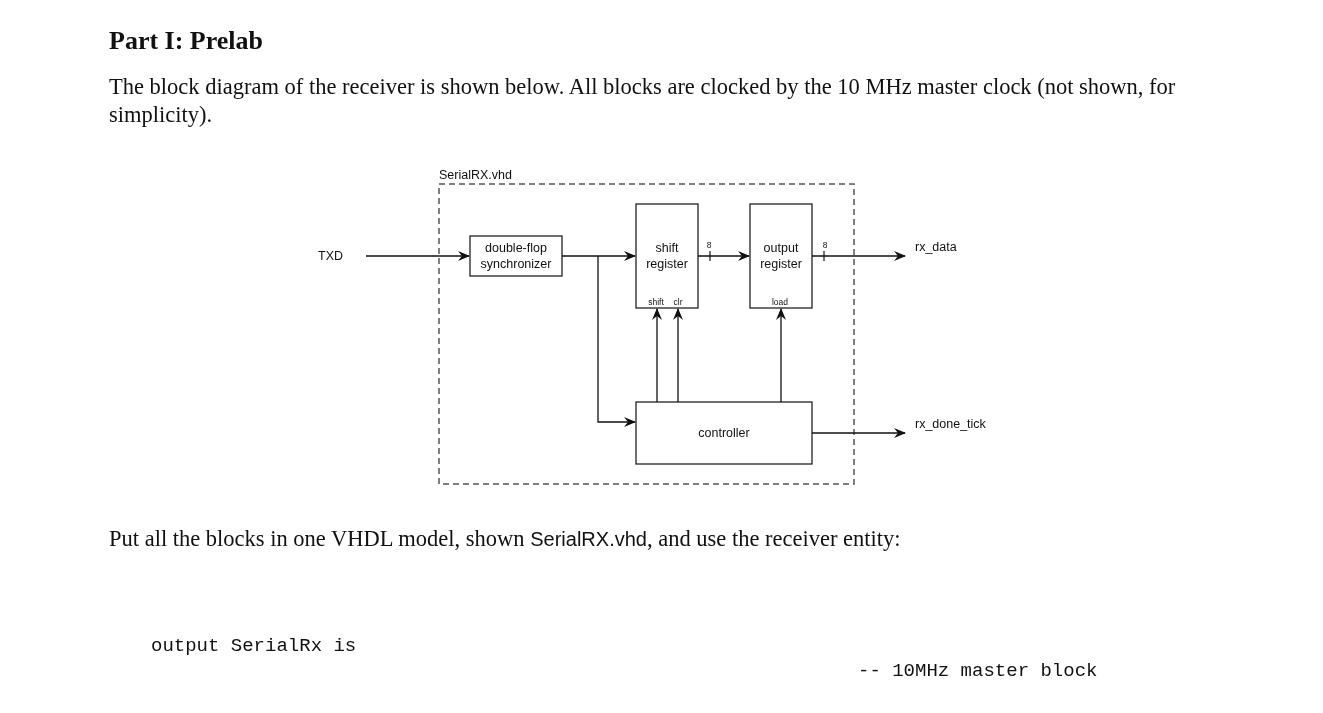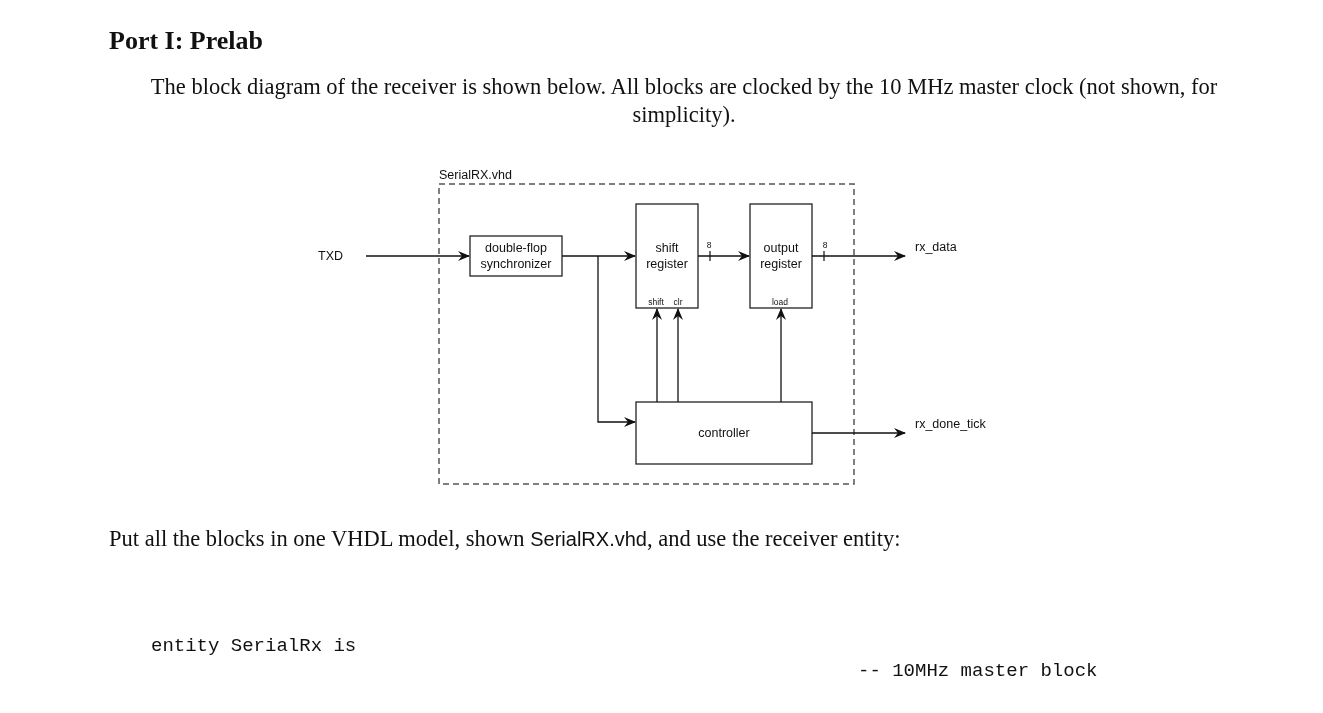--- a/index.html
+++ b/index.html
@@ -3,21 +3,21 @@
   <meta charset="utf-8">
   <style>
     html, body { margin: 0; padding: 0; background: #ffffff; }
     body { width: 1323px; height: 713px; position: relative; overflow: hidden; color: #111; }
     .heading {
       position: absolute; left: 109px; top: 26px;
       font-family: "Liberation Serif", serif; font-weight: bold; font-size: 26px; margin: 0;
     }
     .para {
       position: absolute; left: 109px; top: 73px; width: 1150px;
-      font-family: "Liberation Serif", serif; font-size: 22.5px; line-height: 28px; margin: 0; text-align: center;
+      font-family: "Liberation Serif", serif; font-size: 22.5px; line-height: 28px; margin: 0;
     }
     .para2 {
       position: absolute; left: 109px; top: 525px; width: 1150px;
       font-family: "Liberation Serif", serif; font-size: 22.5px; line-height: 28px; margin: 0;
     }
     .sans-inline { font-family: "Liberation Sans", sans-serif; font-size: 20px; }
     .diagram { position: absolute; left: 0; top: 0; }
     .diagram text { font-family: "Liberation Sans", sans-serif; fill: #111; }
     .code {
       position: absolute; left: 151px; top: 583px;
@@ -27,21 +27,21 @@
     .code-comments {
       position: absolute; left: 858px; top: 608px;
       font-family: "Liberation Mono", monospace; font-size: 19px; line-height: 25.3px;
       white-space: pre; margin: 0;
     }
     .code-line { display: block; height: 25.3px; }
   </style>
 </head>
 <body>
 
-<h1 class="heading">Port I:  Prelab</h1>
+<h1 class="heading">Part I:  Prelab</h1>
 
 <p class="para">The block diagram of the receiver is shown below.  All blocks are clocked by the 10 MHz master clock (not shown, for simplicity).</p>
 
 <svg class="diagram" width="1323" height="713" viewBox="0 0 1323 713">
   <defs>
     <marker id="arrow" markerWidth="12" markerHeight="10" refX="11" refY="5" orient="auto" markerUnits="userSpaceOnUse">
       <path d="M0,0 L12,5 L0,10 L4,5 Z" fill="#111"></path>
     </marker>
   </defs>
 
@@ -86,21 +86,21 @@
   <line x1="678" y1="402" x2="678" y2="309" stroke="#111" stroke-width="1.3" marker-end="url(#arrow)"></line>
   <line x1="781" y1="402" x2="781" y2="309" stroke="#111" stroke-width="1.3" marker-end="url(#arrow)"></line>
 
   <line x1="812" y1="433" x2="905" y2="433" stroke="#111" stroke-width="1.3" marker-end="url(#arrow)"></line>
   <text x="915" y="428" font-size="12.5">rx_done_tick</text>
 </svg>
 
 <p class="para2"><span>Put all the blocks in one VHDL model, shown </span><span class="sans-inline">SerialRX.vhd</span><span>, and use the receiver entity:</span></p>
 
 <div class="code">
-  <span class="code-line">entity SerialRx is</span>
+  <span class="code-line">output SerialRx is</span>
   <span class="code-line">   Port ( Clk : in  STD_LOGIC;</span>
   
   
 </div>
 
 <div class="code-comments">
   <span class="code-line">-- 10MHz master block</span>
   
   
 </div>

